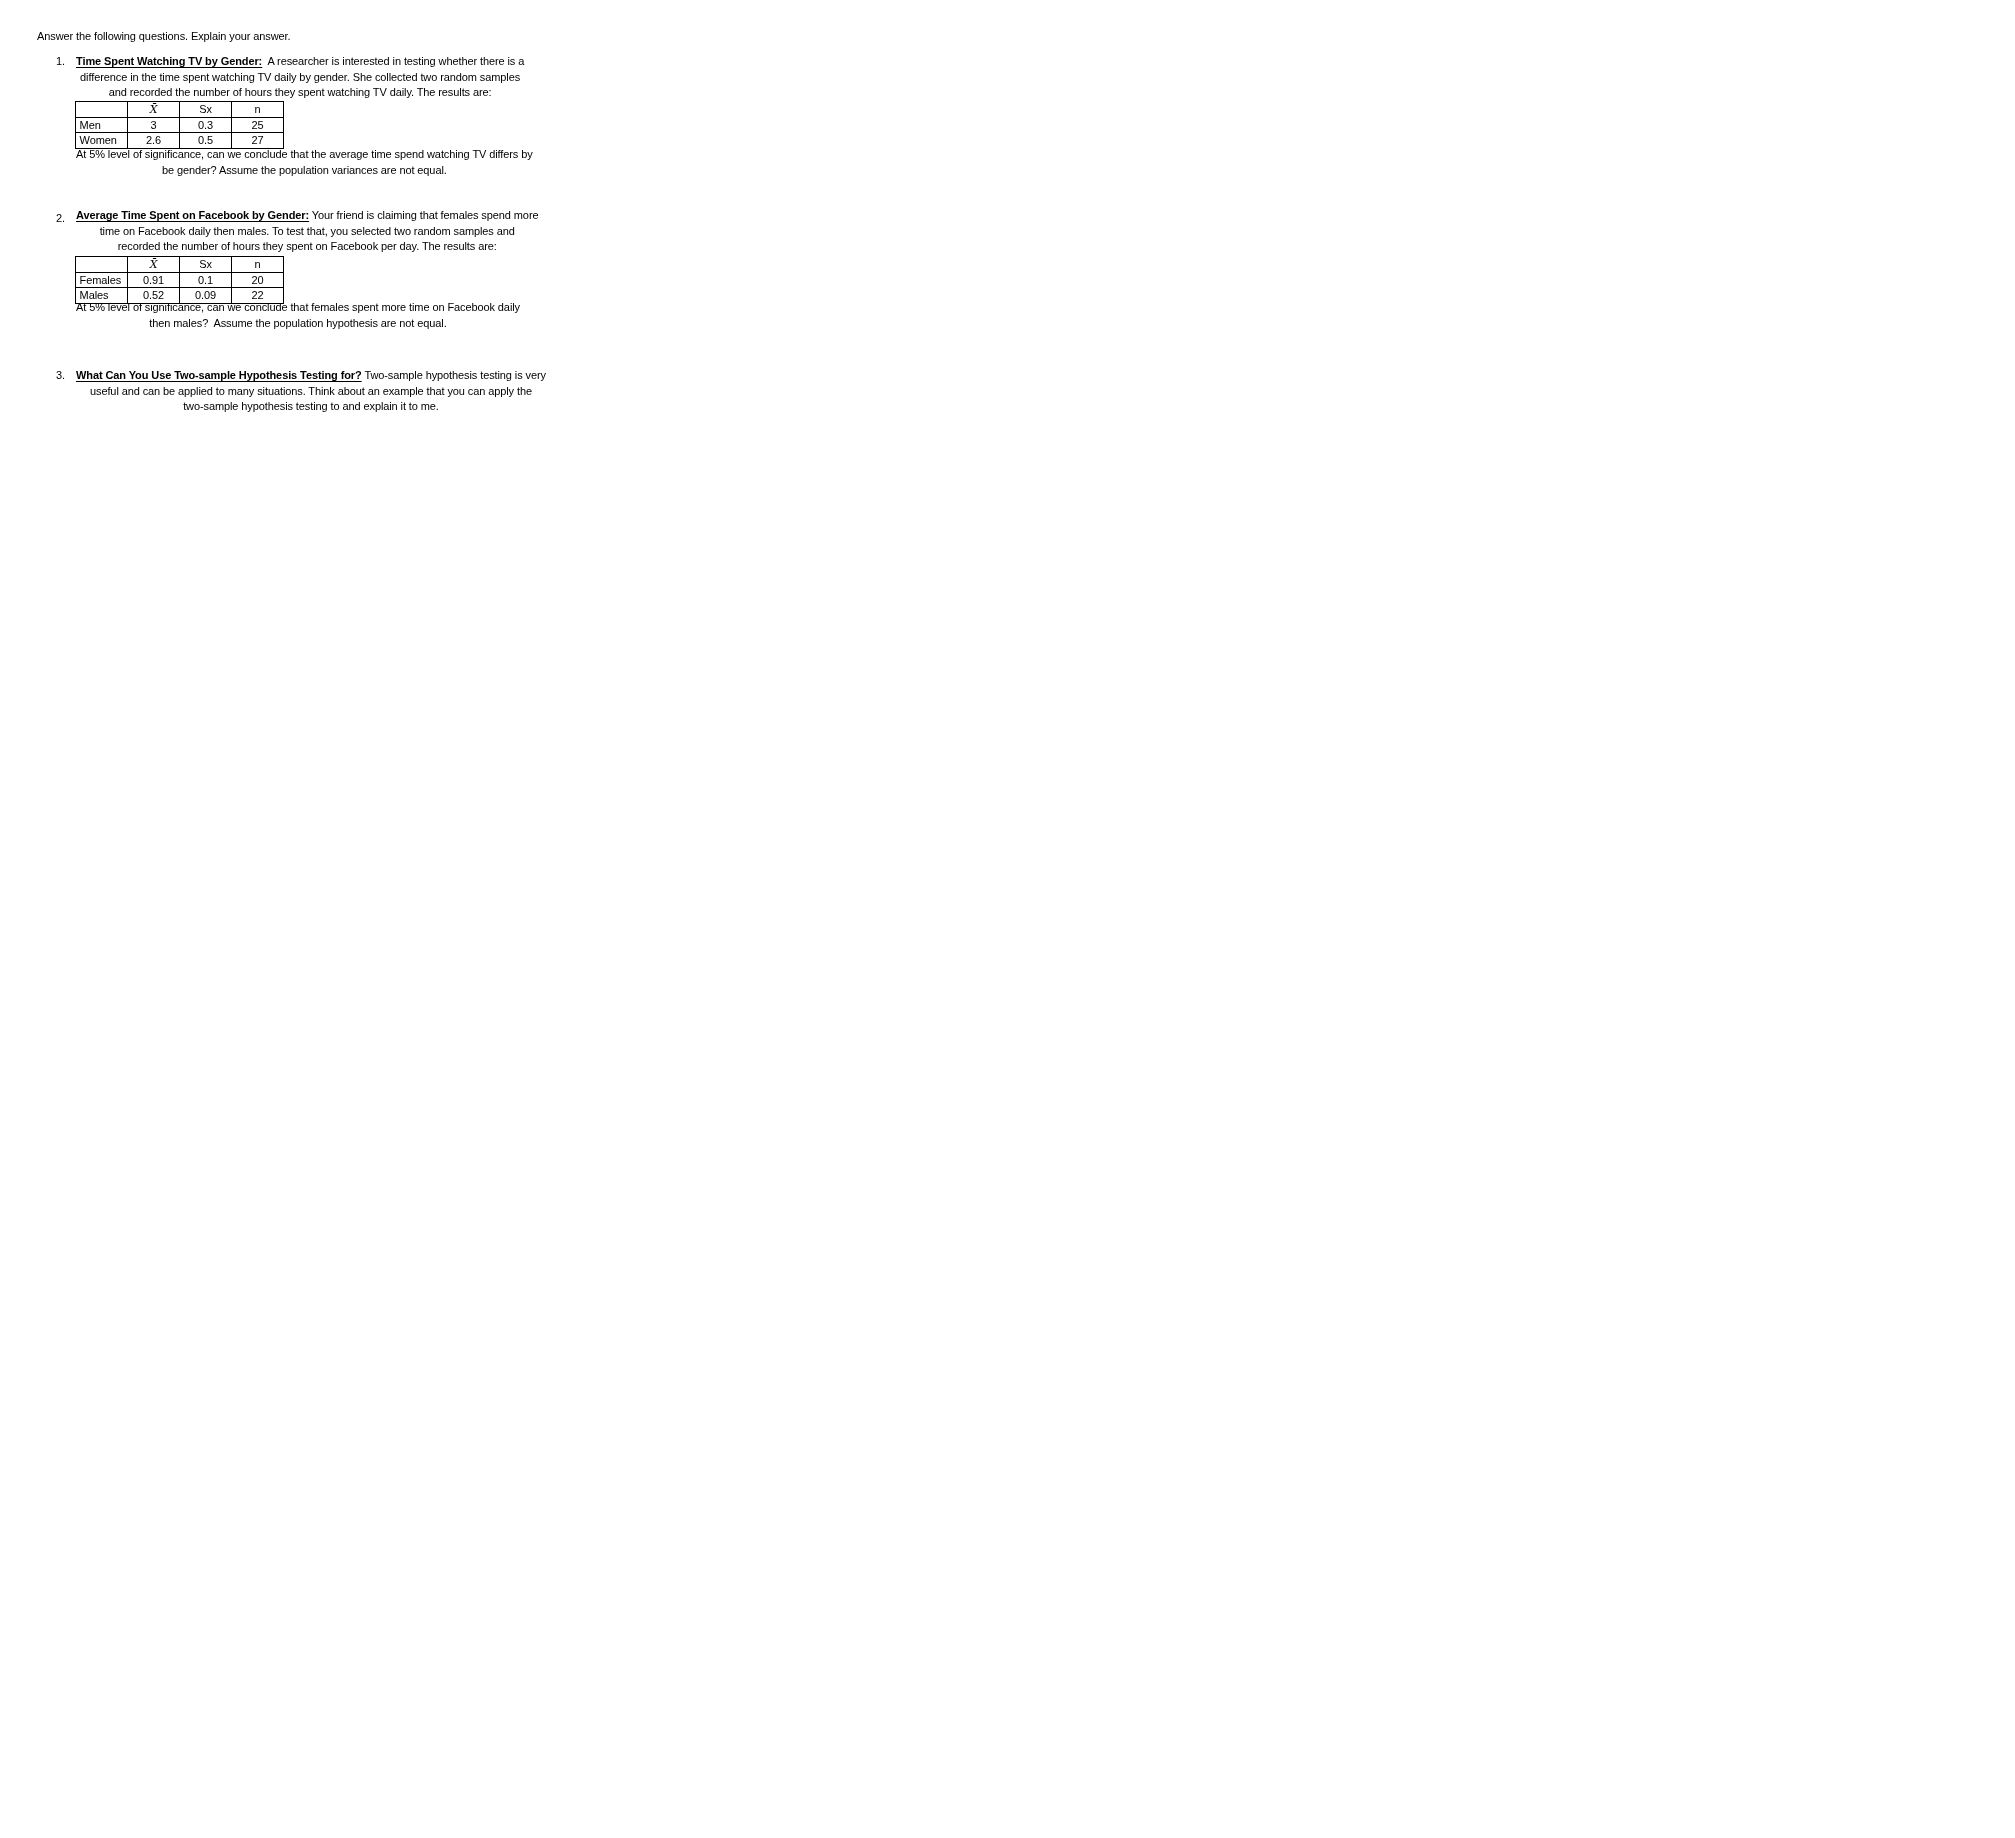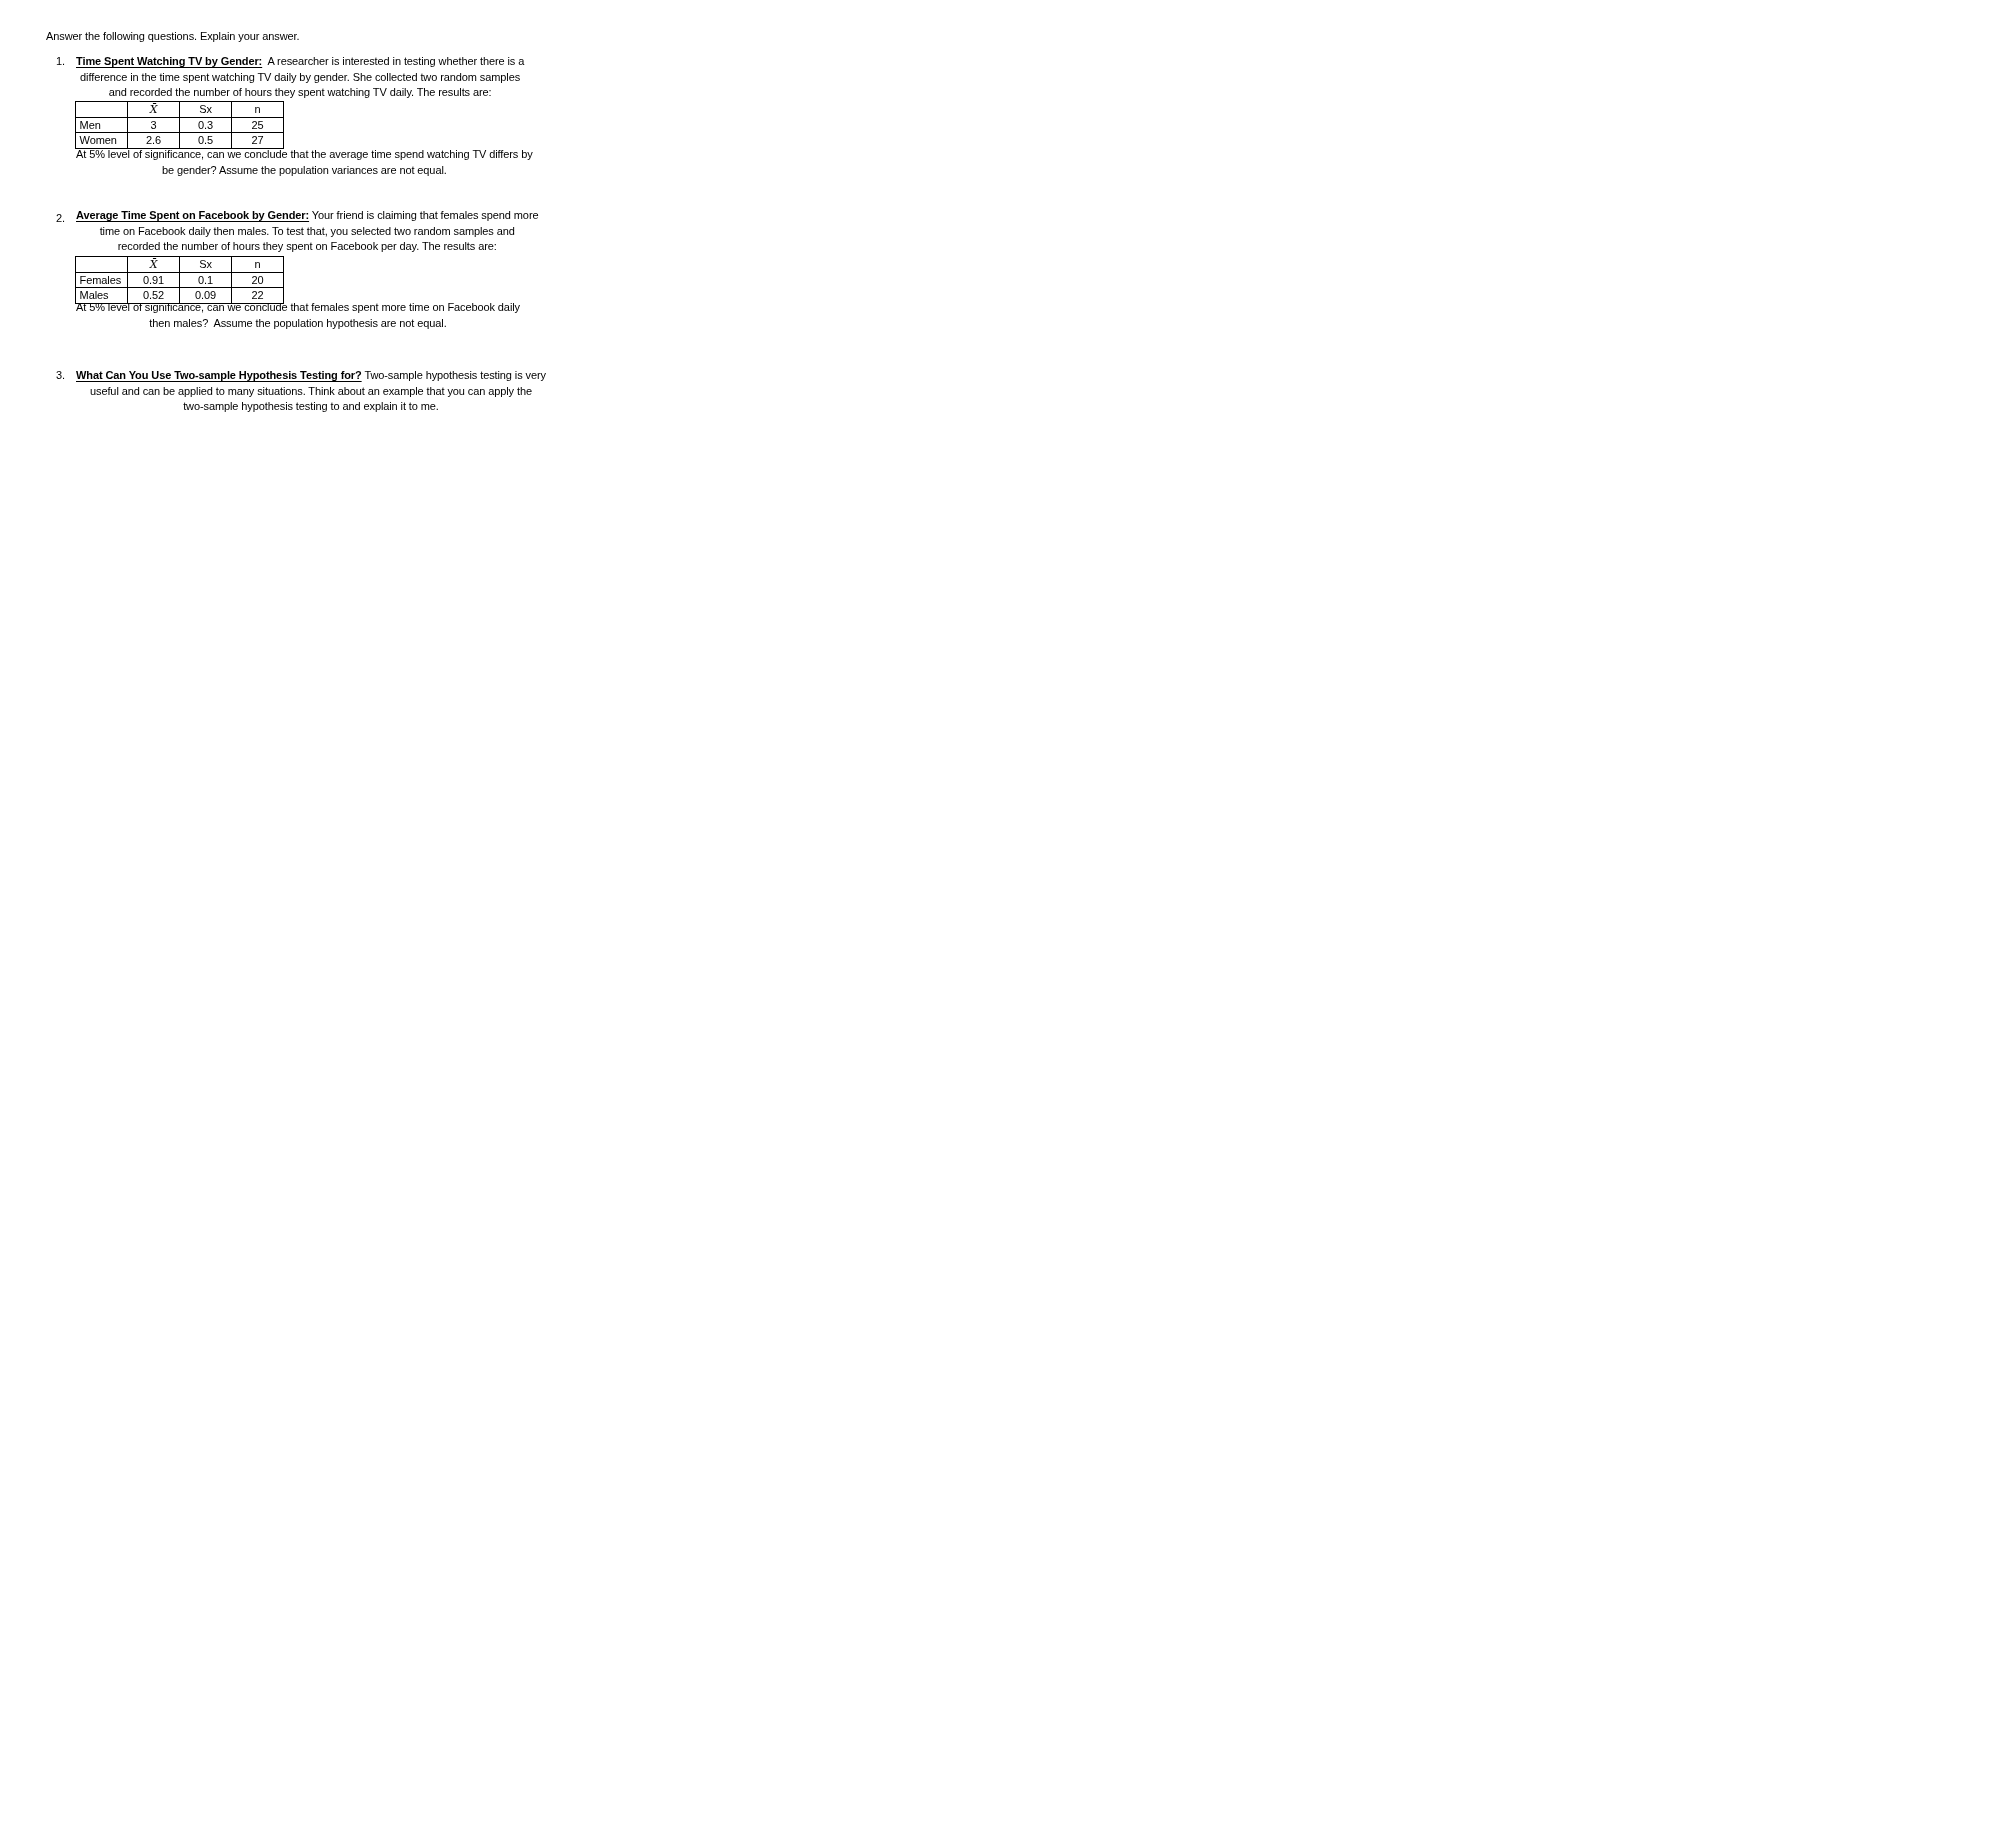--- a/index.html
+++ b/index.html
@@ -9,21 +9,21 @@
     height: 459px;
     background: #ffffff;
     color: #000000;
     font-family: "Liberation Sans", "DejaVu Sans", sans-serif;
     font-size: 11px;
     letter-spacing: -0.1px;
     overflow: hidden;
   }
   .ln { white-space: pre; height: 15.7px; line-height: 15.7px; }
   .block { position: absolute; left: 76px; text-align: center; }
-  .intro { position: absolute; left: 37px; margin-left: 9px; }
+  .intro { position: absolute; left: 37px; }
   .qnum { position: absolute; left: 56px; width: 18.5px; }
   .qhead {
     font-weight: bold;
     text-decoration: underline;
     text-decoration-thickness: 1.2px;
     text-underline-offset: 1.6px;
   }
   table.datatable {
     position: absolute;
     left: 75px;

